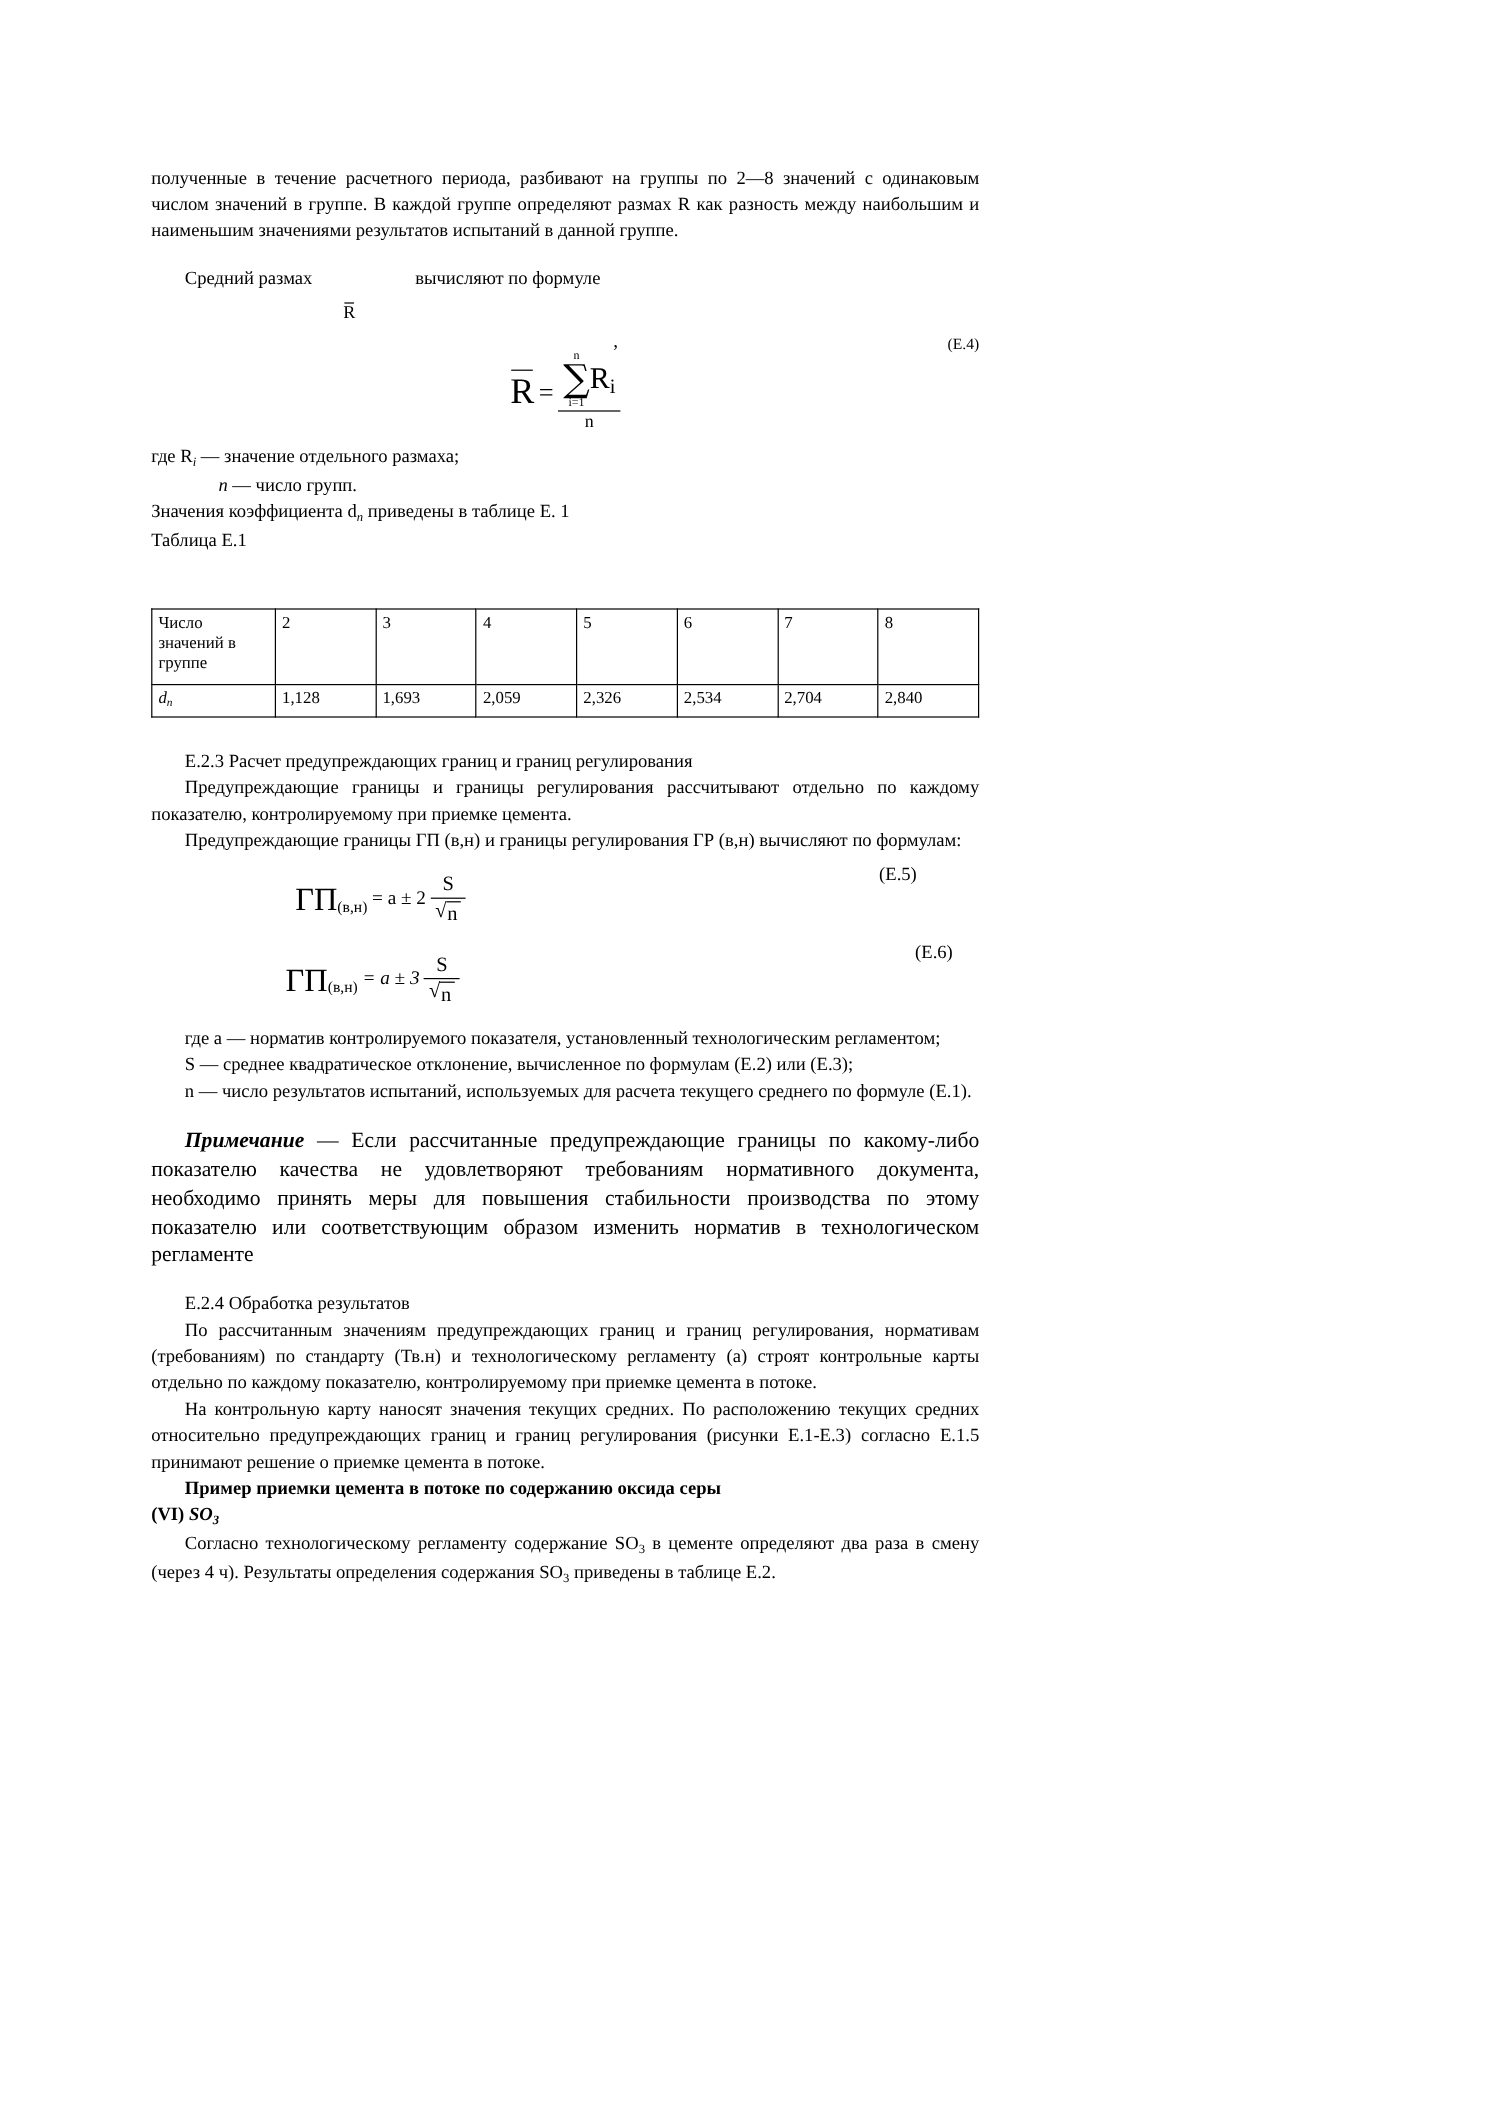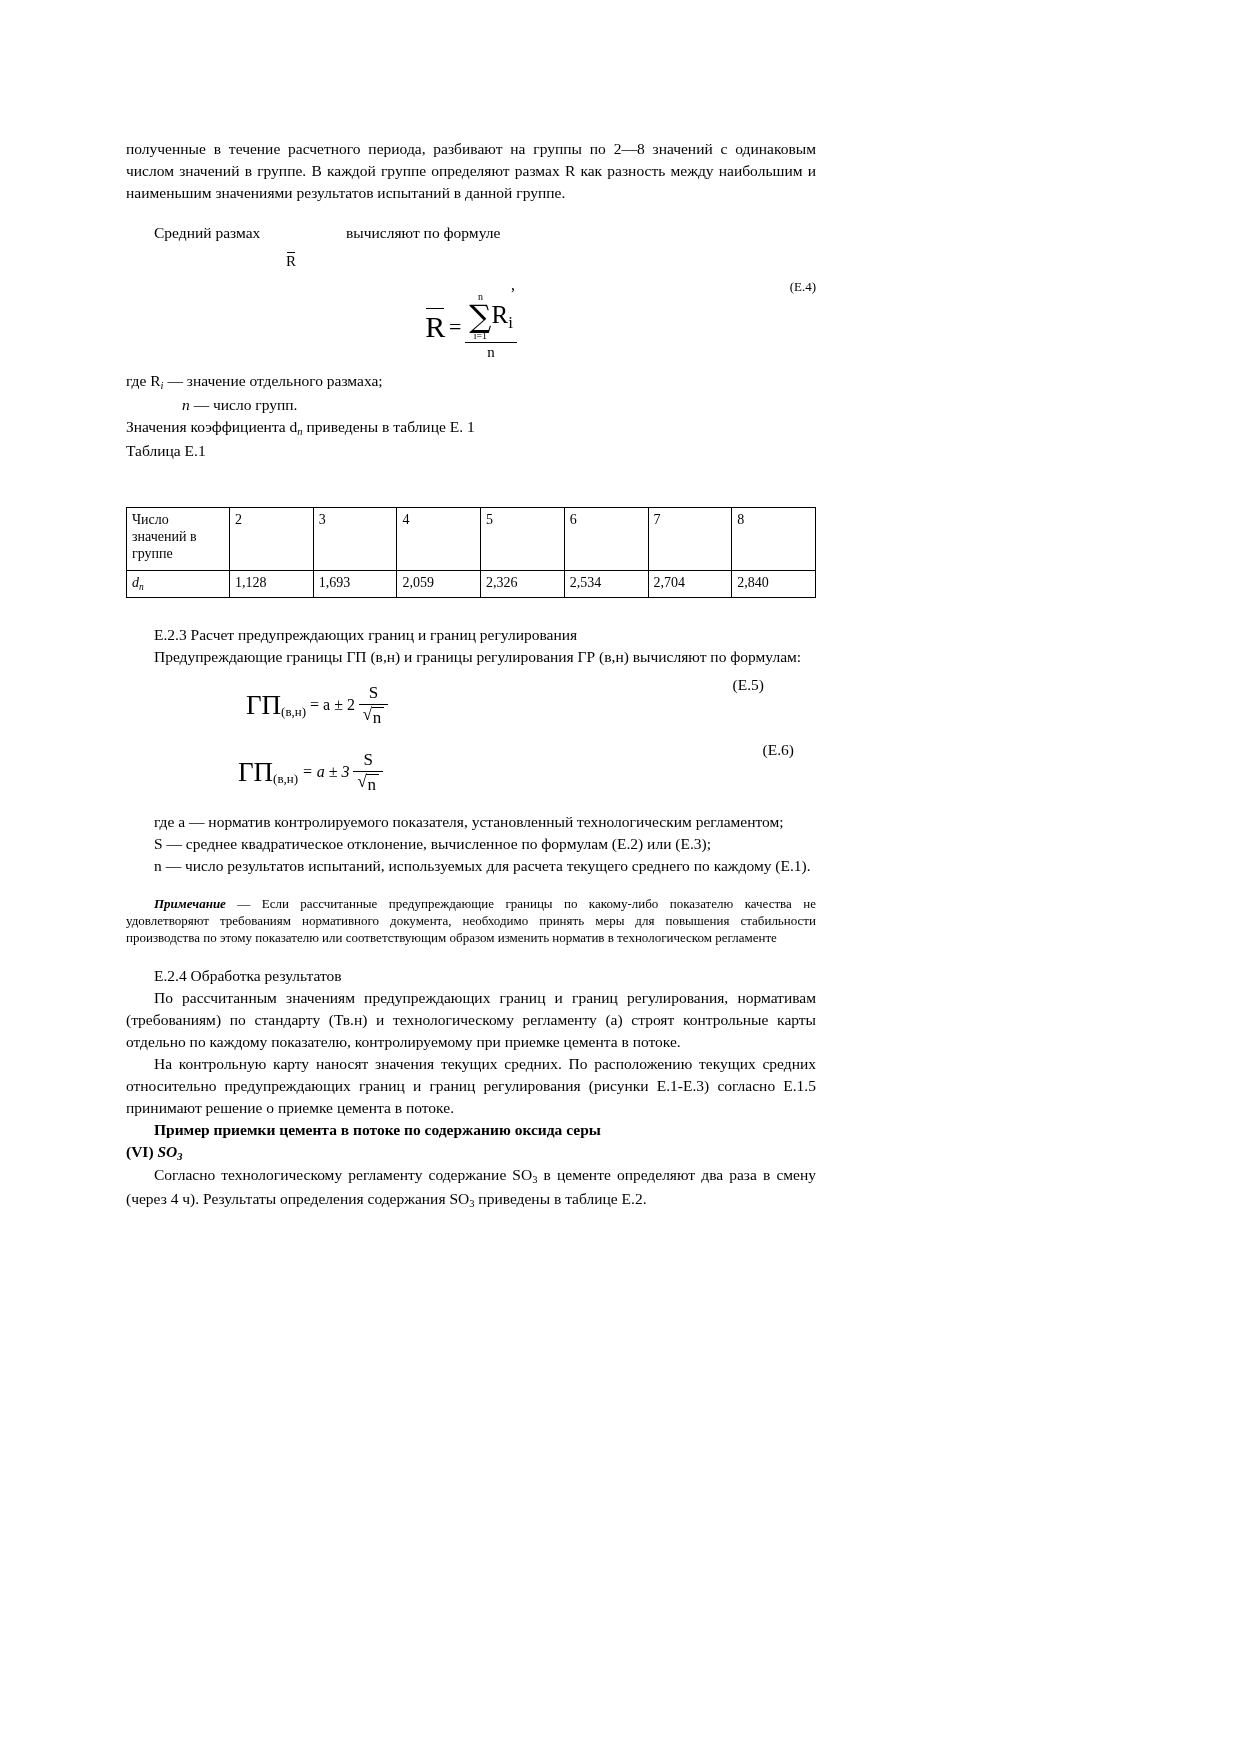--- a/index.html
+++ b/index.html
@@ -139,21 +139,21 @@
     vertical-align: top;
     line-height: 1.22;
   }
   table.tbl td.head-left {
     width: 92px;
   }
   table.tbl tr.row-top td { height: 56px; }
   table.tbl tr.row-bot td { height: 20px; }
 
   .note {
-    font-size: 13px;
+    font-size: 18px;
     line-height: 1.33;
     text-align: justify;
   }
   .note .lbl {
     font-weight: bold;
     font-style: italic;
   }
   .sect-head {
     text-indent: 28px;
   }
@@ -234,20 +234,21 @@
         <td>2,534</td>
         <td>2,704</td>
         <td>2,840</td>
       </tr>
     </tbody>
   </table>
 
   <div class="gap-lg"></div>
 
   <p class="sect-head">Е.2.3 Расчет предупреждающих границ и границ регулирования</p>
+  <p class="indent">Предупреждающие границы и границы регулирования рассчитывают отдельно по каждому показателю, контролируемому при приемке цемента.</p>
   <p class="indent">Предупреждающие границы ГП (в,н) и границы регулирования ГР (в,н) вычисляют по формулам:</p>
 
   <div style="height:6px;"></div>
 
   <div class="formula-row">
     <span style="position:absolute;right:52px;top:0;">(Е.5)</span>
   </div>
 
   <div style="margin-left:120px;margin-top:10px;">
     <span style="font-size:27px;vertical-align:middle;">ГП</span><span class="sub" style="font-size:13px;vertical-align:-0.5em;">(в,н)</span>
@@ -270,21 +271,21 @@
     <span class="frac" style="font-size:17px;">
       <span class="num">S</span>
       <span class="den"><span class="sqrt"><span class="rad">n</span></span></span>
     </span>
   </div>
 
   <div style="height:16px;"></div>
 
   <p class="indent">где a — норматив контролируемого показателя, установленный технологическим регламентом;</p>
   <p class="indent">S — среднее квадратическое отклонение, вычисленное по формулам (Е.2) или (Е.3);</p>
-  <p class="indent">n — число результатов испытаний, используемых для расчета текущего среднего по каждому (Е.1).</p>
+  <p class="indent">n — число результатов испытаний, используемых для расчета текущего среднего по формуле (Е.1).</p>
 
   <div class="gap-md"></div>
 
   <p class="note" style="text-indent:28px;">
     <span class="lbl">Примечание</span><span> — Если рассчитанные предупреждающие границы по какому-либо показателю качества не удовлетворяют требованиям нормативного документа, необходимо принять меры для повышения стабильности производства по этому показателю или соответствующим образом изменить норматив в технологическом регламенте</span>
   </p>
 
   <div class="gap-md"></div>
 
   <p class="sect-head">Е.2.4 Обработка результатов</p>

